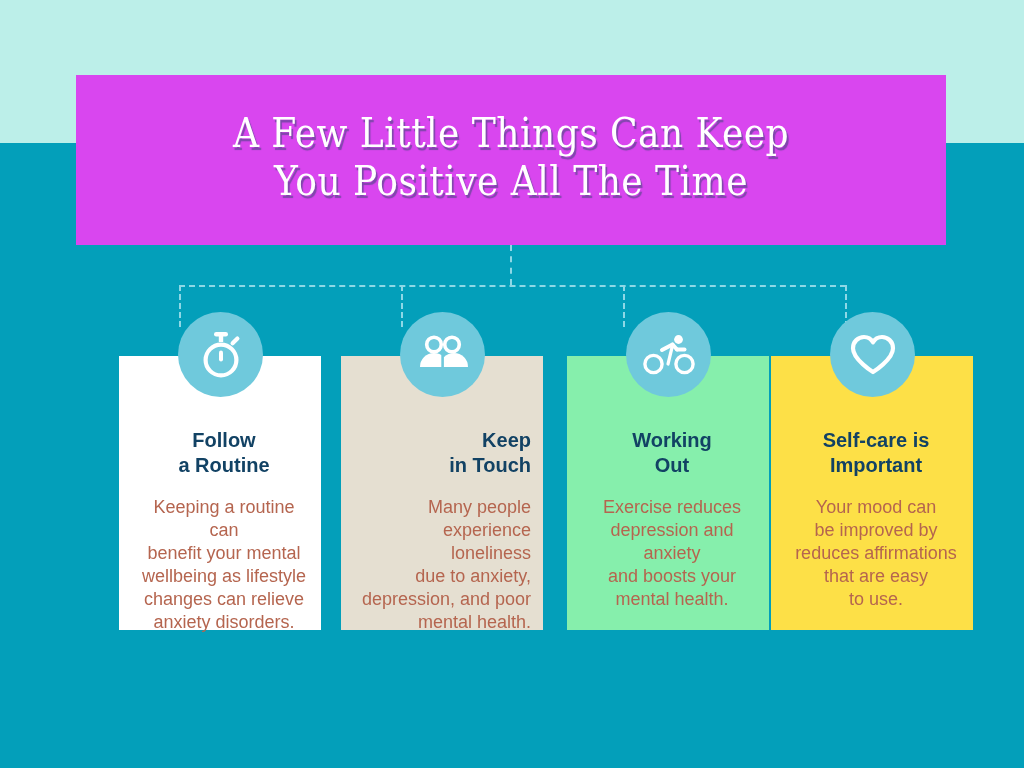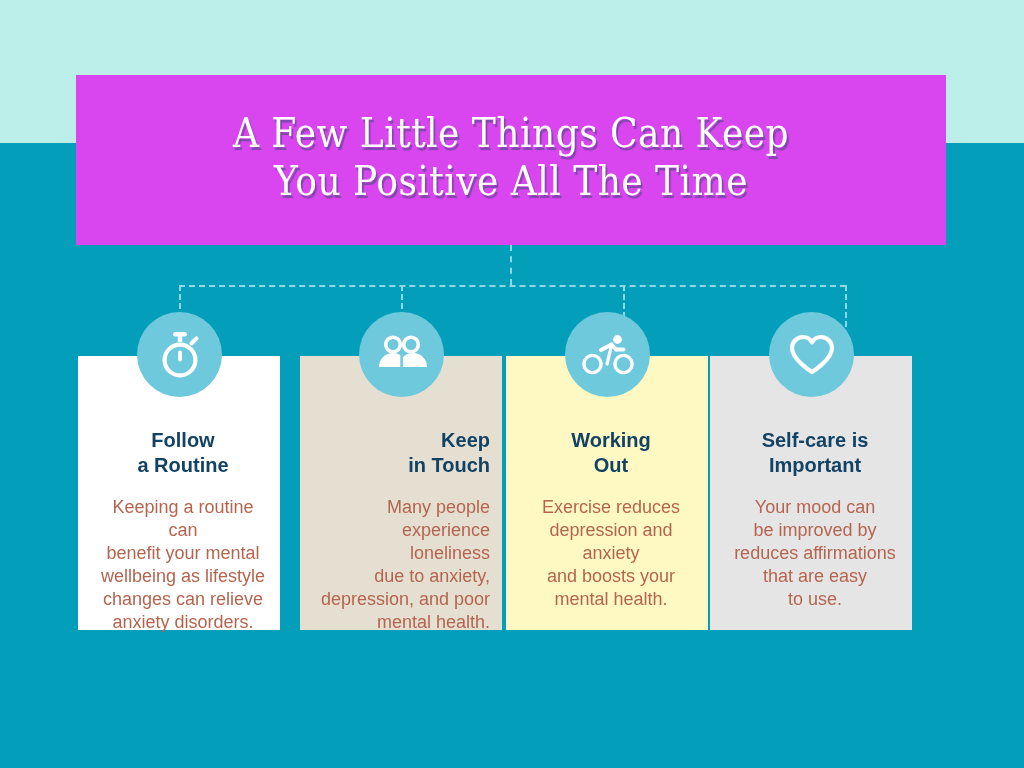--- a/index.html
+++ b/index.html
@@ -86,25 +86,26 @@
     height: 274px;
   }
   .card {
     position: absolute;
     top: 0;
     width: 202px;
     height: 274px;
     box-sizing: border-box;
     padding: 72px 12px 0 20px;
     text-align: center;
+    margin-left: 41px;
   }
   .card-0 { left: 0px;   background: #FFFFFF; }
   .card-1 { left: 222px; background: #E5DFD1; text-align: right; }
-  .card-2 { left: 428px; background: #fef9c3; }
-  .card-3 { left: 632px; background: #e5e5e5; }
+  .card-2 { left: 448px; background: #86efac; }
+  .card-3 { left: 652px; background: #fde047; }
 
   .card-title {
     font-size: 20px;
     font-weight: bold;
     line-height: 1.24;
     color: #124264;
     white-space: pre-line;
     margin: 0 0 18px 0;
   }
   .card-body {

